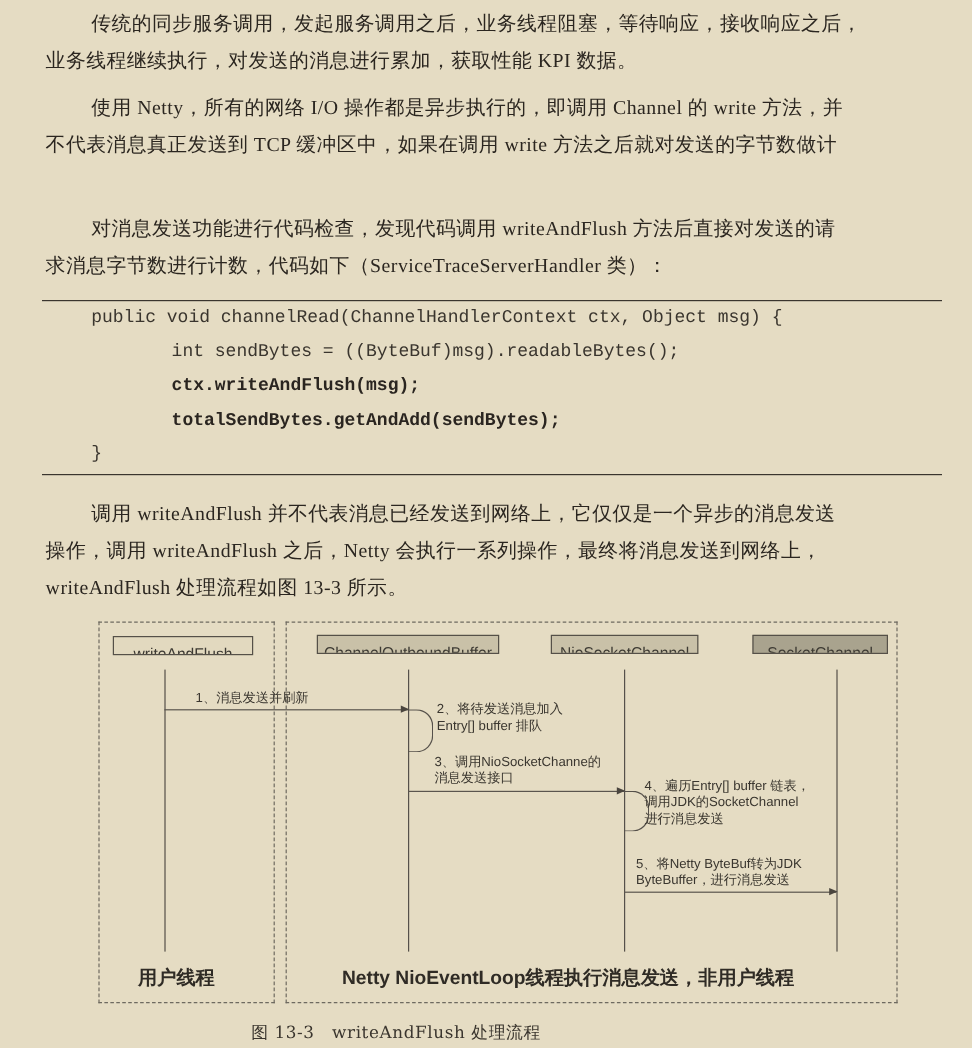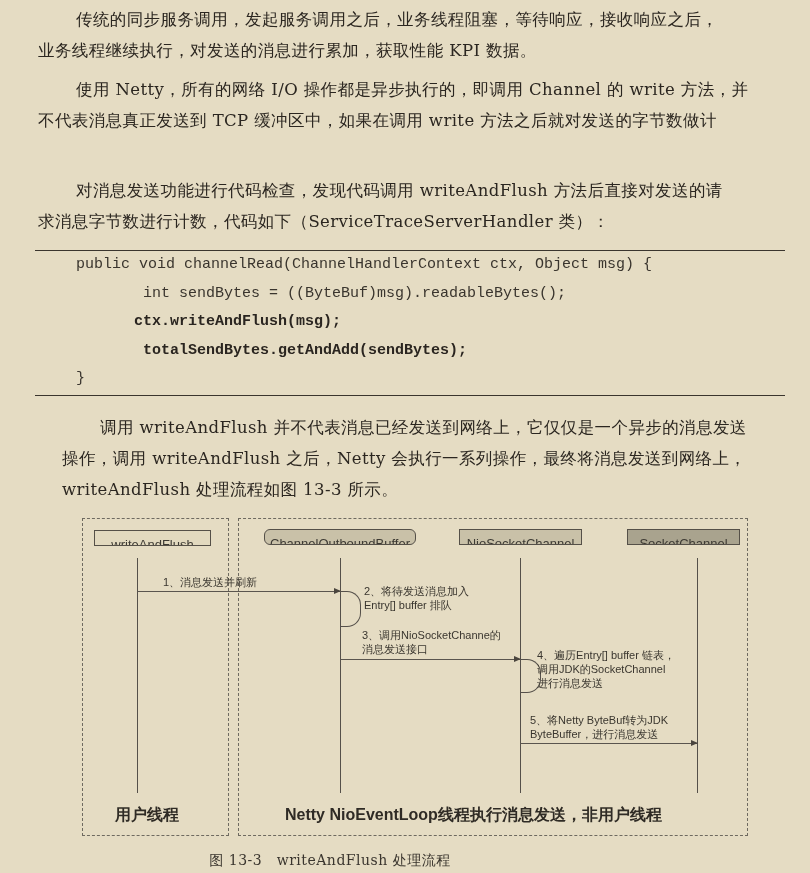--- a/index.html
+++ b/index.html
@@ -8,20 +8,21 @@
     background:#e5dcc3;
     font-family:"DejaVu Serif", "Liberation Serif", serif;
     color:#2b2620;
     position:relative;
   }
   .para {
     position:absolute; left:38px; width:744px;
     font-size:16.5px; line-height:31px; letter-spacing:0.4px;
     text-align:justify; text-align-last:left;
     margin:0;
+    font-family:Liberation Serif, serif;
   }
   .para .indent { display:inline-block; width:38px; }
   .rule { position:absolute; left:35px; width:750px; height:0; border-top:1.5px solid #3a352e; }
   .code-line {
     position:absolute; white-space:pre;
     font-family:"Liberation Mono", "DejaVu Sans Mono", monospace;
     font-size:15px; color:#3a352e;
   }
   .code-line.bold { font-weight:bold; color:#2a2520; }
   
@@ -72,42 +73,42 @@
 </div>
 
 <div class="para" style="top:175px;">
   <div><span class="indent"></span><span>对消息发送功能进行代码检查，发现代码调用 writeAndFlush 方法后直接对发送的请</span></div>
   <div>求消息字节数进行计数，代码如下（ServiceTraceServerHandler 类）：</div>
 </div>
 
 <div class="rule" style="top:250px;"></div>
 <div class="code-line" style="left:76px; top:256px;">public void channelRead(ChannelHandlerContext ctx, Object msg) {</div>
 <div class="code-line" style="left:143px; top:285px;">int sendBytes = ((ByteBuf)msg).readableBytes();</div>
-<div class="code-line bold" style="left:134px; top:313px;">ctx.writeAndFlush(msg);</div>
+<div class="code-line bold" style="left:143px; top:313px;">ctx.writeAndFlush(msg);</div>
 <div class="code-line bold" style="left:143px; top:342px;">totalSendBytes.getAndAdd(sendBytes);</div>
 <div class="code-line" style="left:76px; top:370px;">}</div>
 <div class="rule" style="top:395px;"></div>
 
-<div class="para" style="top:412px;margin-left:24px;">
+<div class="para" style="top:412px;">
   <div><span class="indent"></span><span>调用 writeAndFlush 并不代表消息已经发送到网络上，它仅仅是一个异步的消息发送</span></div>
   <div>操作，调用 writeAndFlush 之后，Netty 会执行一系列操作，最终将消息发送到网络上，</div>
   <div>writeAndFlush 处理流程如图 13-3 所示。</div>
 </div>
 
 <div>
   <div class="dash" style="left:82px; top:518px; width:145px; height:316px;"></div>
   <div class="dash" style="left:238px; top:518px; width:508px; height:316px;"></div>
 
   <div class="lifeline" style="left:137px; top:558px; height:235px;"></div>
   <div class="lifeline" style="left:340px; top:558px; height:235px;"></div>
   <div class="lifeline" style="left:520px; top:558px; height:235px;"></div>
   <div class="lifeline" style="left:697px; top:558px; height:235px;"></div>
 
   <div class="actor" style="left:94px; top:530px; width:117px; background:#e2d9bf;">writeAndFlush</div>
-  <div class="actor" style="left:264px; top:529px; width:152px; background:#c9c1a8;border-radius:6px;">ChannelOutboundBuffer</div>
+  <div class="actor" style="left:264px; top:529px; width:152px; background:#c9c1a8;">ChannelOutboundBuffer</div>
   <div class="actor" style="left:459px; top:529px; width:123px; background:#c9c1a8;">NioSocketChannel</div>
   <div class="actor" style="left:627px; top:529px; width:113px; background:#a9a38e;">SocketChannel</div>
 
   <div class="dlabel" style="left:163px; top:575px;">1、消息发送并刷新</div>
   <div class="msg" style="left:137px; top:591px; width:203px;">
       <span class="arrowhead"></span>
     </div>
 
   <div class="selfloop" style="left:340px; top:591px; height:34px;"></div>
   <div class="dlabel" style="left:364px; top:584px;">2、将待发送消息加入

